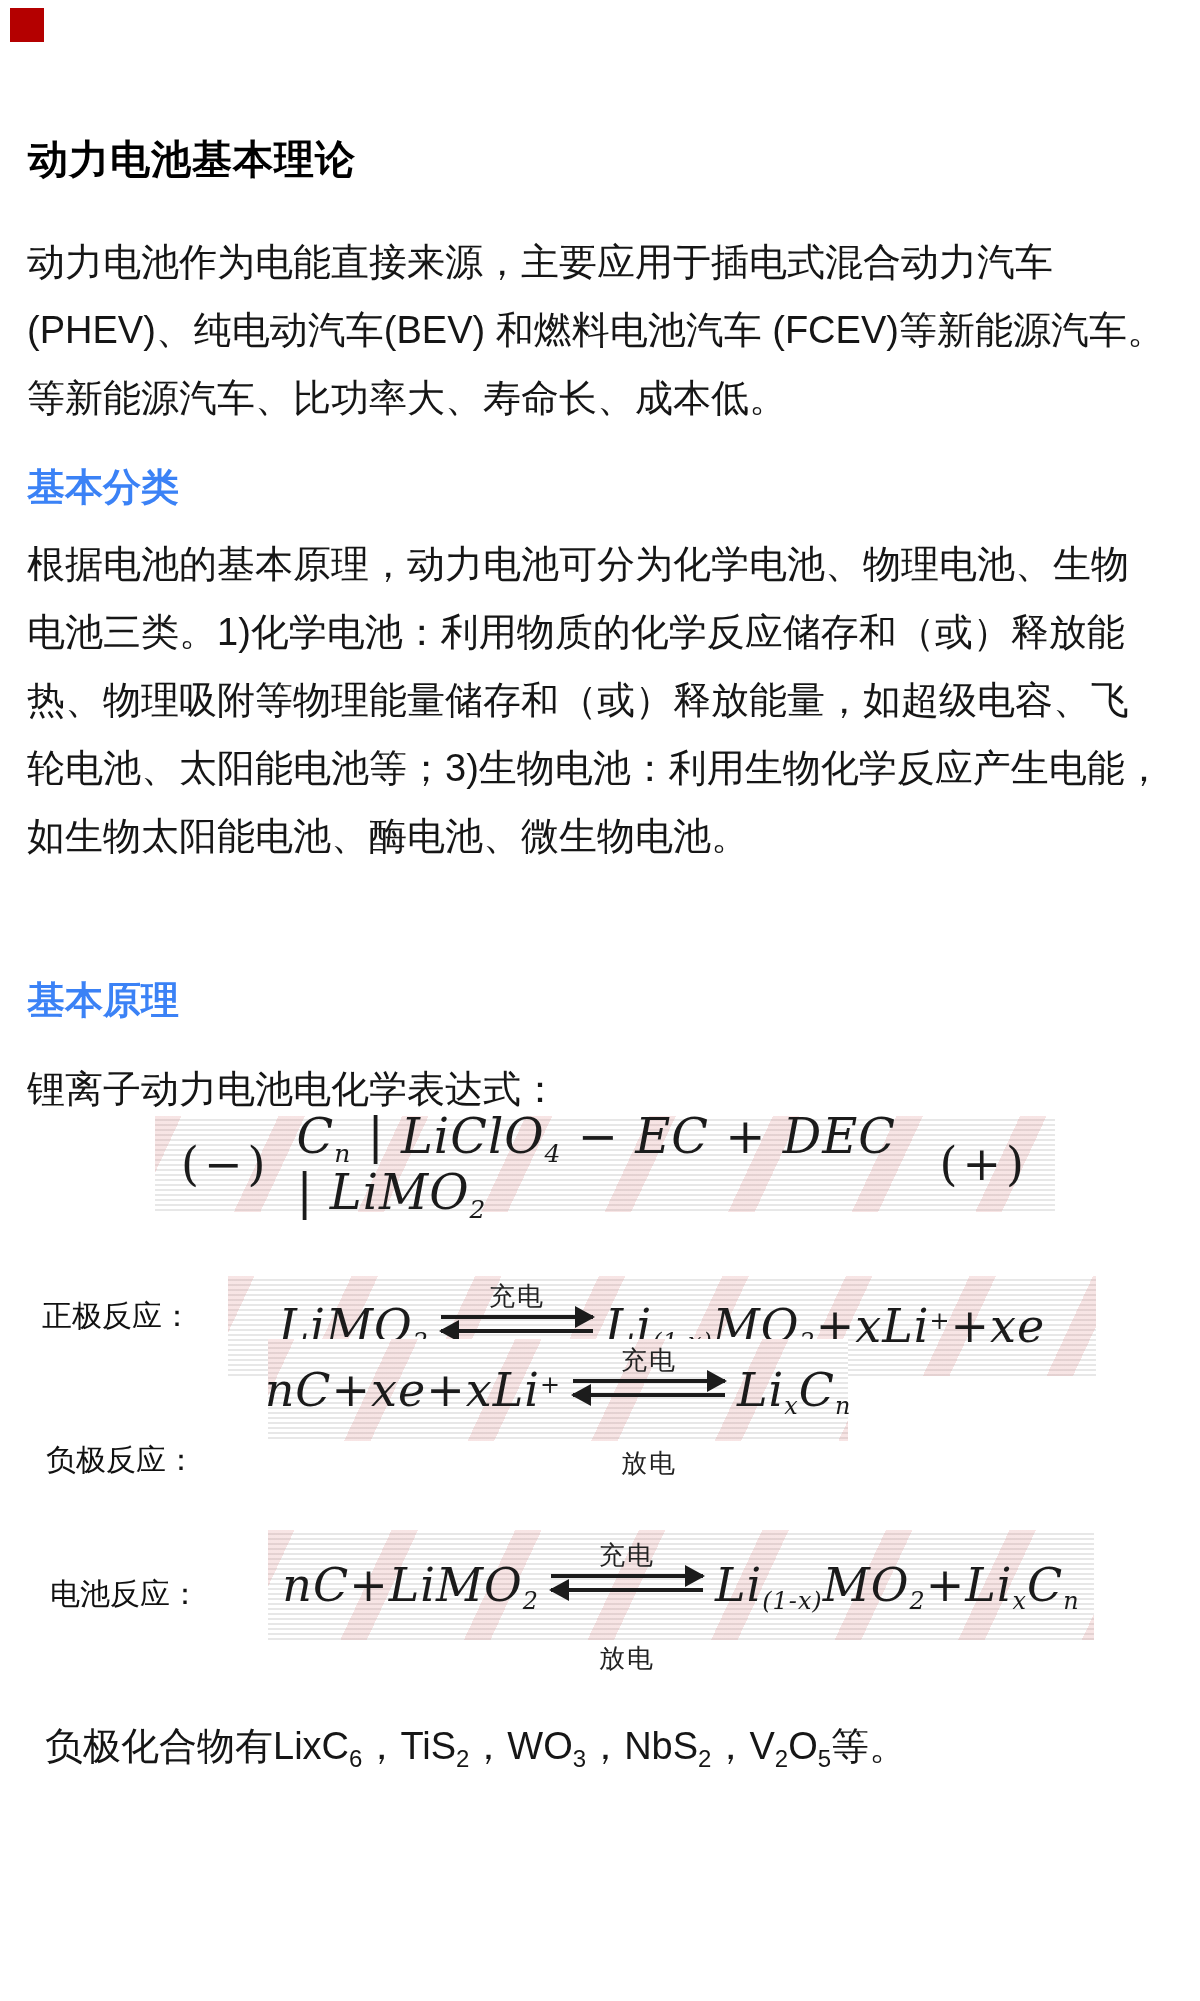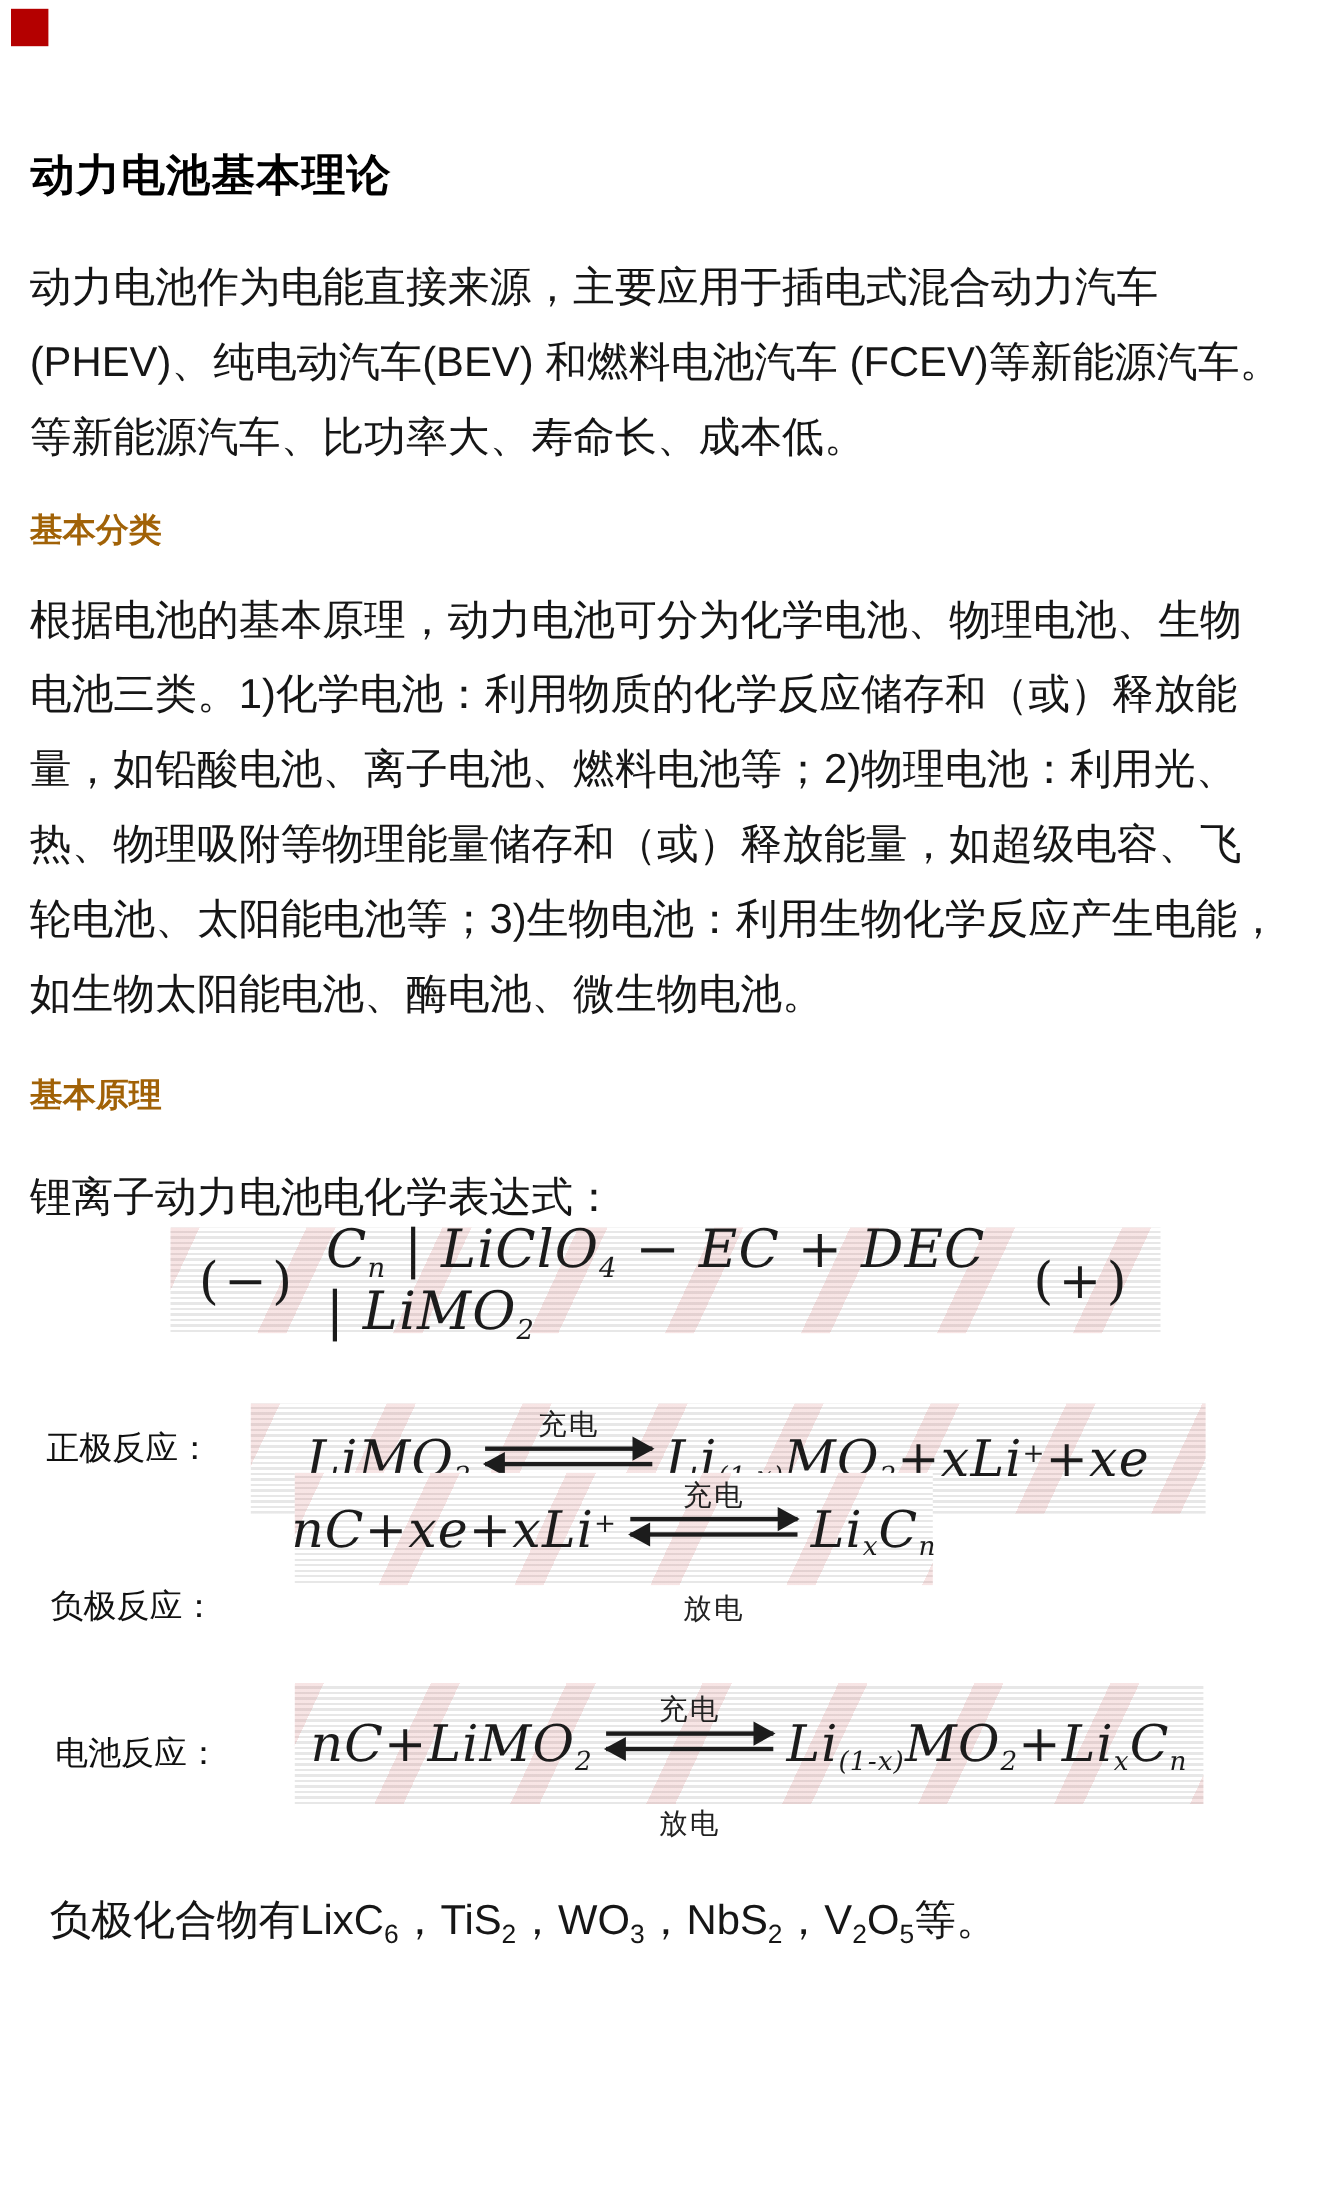--- a/index.html
+++ b/index.html
@@ -10,21 +10,21 @@
     color:#151515;
   }
   .abs { position:absolute; }
   .line { white-space:nowrap; }
 
   
   .red-marker { left:10px; top:8px; width:34px; height:34px; background:#b40000; }
 
   
   .title { left:28px; top:132px; font-size:40px; font-weight:700; color:#000000; letter-spacing:1px; }
-  .h2    { font-size:30px; font-weight:700; color:#a16207; }
+  .h2    { font-size:38px; font-weight:700; color:#3b82f6; }
   .para  { font-size:38px; line-height:68px; color:#161616; }
 
   #intro     { left:27px; top:228px; }
   #class-h   { left:27px; top:462px; }
   #class-p   { left:27px; top:530px; }
   #prin-h    { left:27px; top:975px; }
   #prin-lead { left:27px; top:1055px; }
   #compounds { left:45px; top:1712px; }
 
   
@@ -83,21 +83,20 @@
   <div class="abs para" id="intro">
       <div class="line">动力电池作为电能直接来源，主要应用于插电式混合动力汽车</div>
       <div class="line">(PHEV)、纯电动汽车(BEV) 和燃料电池汽车 (FCEV)等新能源汽车。</div>
       <div class="line">等新能源汽车、比功率大、寿命长、成本低。</div>
     </div>
 
   <h2 class="abs h2" id="class-h">基本分类</h2>
   <div class="abs para" id="class-p">
       <div class="line">根据电池的基本原理，动力电池可分为化学电池、物理电池、生物</div>
       <div class="line">电池三类。1)化学电池：利用物质的化学反应储存和（或）释放能</div>
-      <div class="line">量，如铅酸电池、离子电池、燃料电池等；2)物理电池：利用光、</div>
       <div class="line">热、物理吸附等物理能量储存和（或）释放能量，如超级电容、飞</div>
       <div class="line">轮电池、太阳能电池等；3)生物电池：利用生物化学反应产生电能，</div>
       <div class="line">如生物太阳能电池、酶电池、微生物电池。</div>
     </div>
 
   <h2 class="abs h2" id="prin-h">基本原理</h2>
   <div class="abs para" id="prin-lead">锂离子动力电池电化学表达式：</div>
 
   <div class="abs eqimg" id="eq1">
     <span class="sign">(−)</span>

